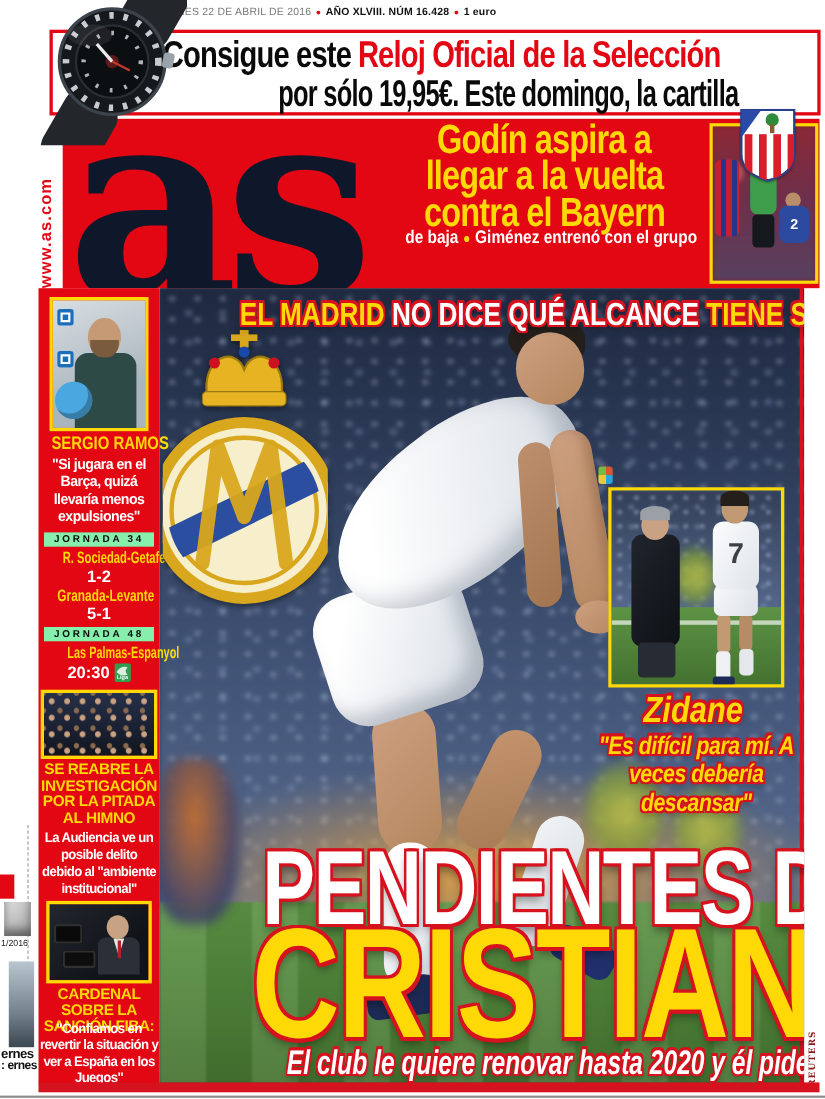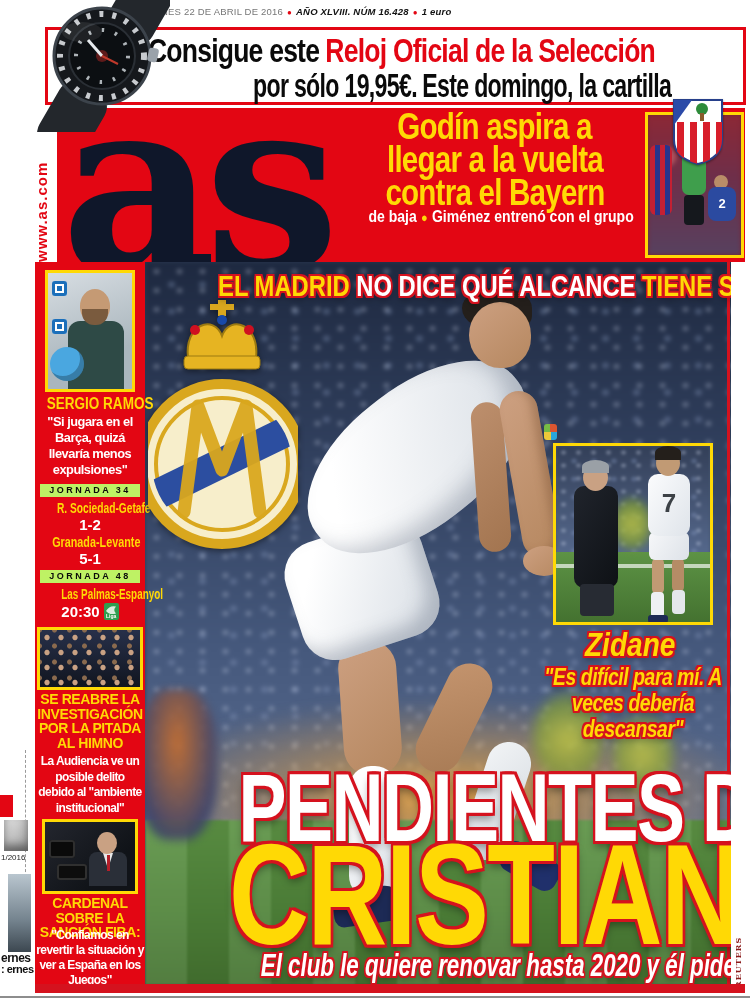--- a/index.html
+++ b/index.html
@@ -4,21 +4,21 @@
 <style>
   html,body{margin:0;padding:0;background:#e8e8e8;}
   .page{position:relative;width:750px;height:999px;background:#fff;overflow:hidden;
         font-family:"Liberation Sans",sans-serif;margin:0 auto;}
   .abs{position:absolute;}
   .cx{display:inline-block;transform:scaleX(var(--sx,1));transform-origin:center;white-space:nowrap;}
   .cxl{display:inline-block;transform:scaleX(var(--sx,1));transform-origin:left center;white-space:nowrap;}
 
   
   .dateline{left:138px;top:6px;font-size:9.5px;color:#777;letter-spacing:.2px;}
-  .dateline .issue,.dateline .price{color:#111;font-weight:bold;font-style:italic;}
+  .dateline .issue,.dateline .price{color:#111;font-weight:bold;}
   .dateline .bullet{color:#e30613;font-size:8px;margin:0 4px;}
 
   
   .promo{left:45px;top:27px;width:701px;height:78px;border:3px solid #e30613;box-sizing:border-box;background:#fff;}
   .promo .l1{position:absolute;left:100px;top:1px;font-size:34px;font-weight:bold;letter-spacing:-1px;color:#0a0a0a;}
   .promo .l2{position:absolute;left:205px;top:36px;font-size:34px;font-weight:bold;letter-spacing:-1px;color:#0a0a0a;}
   .promo .hl{color:#e30613;margin-left:8px;}
   .promo .tail{margin-left:8px;}
 
   .watch{left:30px;top:-6px;width:140px;height:138px;z-index:6;}
@@ -64,21 +64,21 @@
   .sb{position:absolute;text-align:center;}
   .yb{border:3px solid #ffd905;background:#203040;overflow:hidden;}
   .ramos-photo{left:10px;top:8px;width:84px;height:116px;background:linear-gradient(160deg,#d7dde2 0%,#aab6bd 70%);}
   .rp-logo{position:absolute;width:15px;height:15px;border-radius:3px;background:#1b6fba;box-shadow:inset 0 0 0 3px #1b6fba,inset 0 0 0 5px #fff;}
   .rp-head{position:absolute;left:32px;top:16px;width:30px;height:34px;border-radius:50% 50% 46% 46%;background:#c59a74;}
   .rp-beard{position:absolute;left:34px;top:36px;width:26px;height:16px;border-radius:0 0 12px 12px;background:#7a5b3e;}
   .rp-body{position:absolute;left:20px;top:48px;width:56px;height:70px;border-radius:12px 12px 0 0;background:#2e4a46;}
   .rp-mic{position:absolute;left:2px;top:74px;width:34px;height:34px;border-radius:50%;background:#4aa7e0;box-shadow:inset -4px -5px 0 rgba(0,0,0,.25);}
   .sb-name{left:0;top:132px;width:110px;font-size:16.5px;font-weight:bold;color:#ffd905;}
   .sb-quote{left:3px;top:152px;width:104px;font-size:13.5px;line-height:16px;font-weight:bold;color:#fff;letter-spacing:-.5px;transform:scaleX(.95);transform-origin:center;}
-  .jbar{left:5px;width:100px;height:13px;background:#bef264;color:#0a0a0a;font-size:9px;font-weight:bold;
+  .jbar{left:5px;width:100px;height:13px;background:#86efac;color:#0a0a0a;font-size:9px;font-weight:bold;
         letter-spacing:2.5px;line-height:13px;text-align:center;}
   .teamline{left:0;width:110px;font-size:15px;font-weight:bold;color:#ffd905;}
   .scoreline{left:0;width:110px;font-size:15px;font-weight:bold;color:#fff;}
   .timerow{left:0;width:110px;display:flex;justify-content:center;align-items:center;gap:4px;}
   .liga{position:relative;width:15px;height:17px;}
   .liga .lbl{position:absolute;left:0;bottom:1px;width:15px;text-align:center;font-size:5px;font-weight:bold;color:#fff;}
   .anthem-photo{left:2px;top:365px;width:100px;height:57px;background:
       radial-gradient(#c9a183 2.2px,transparent 3px) 0 0/14px 15px,
       radial-gradient(#8a6a4e 2px,transparent 2.8px) 7px 8px/15px 16px,
       linear-gradient(180deg,#27304a,#11151f);}

